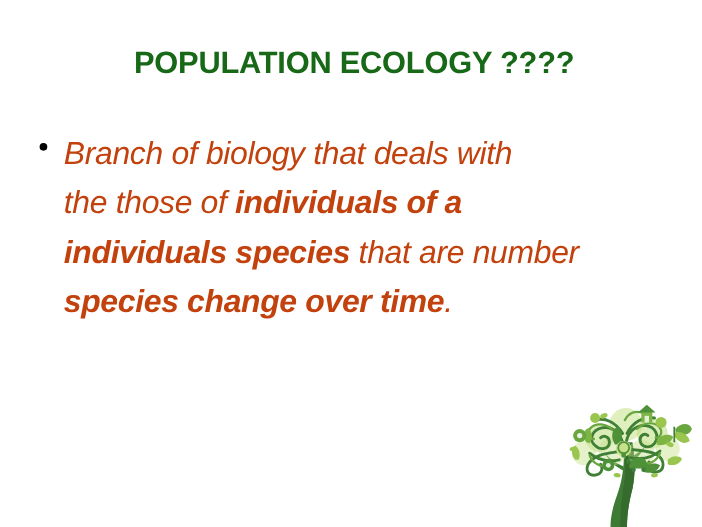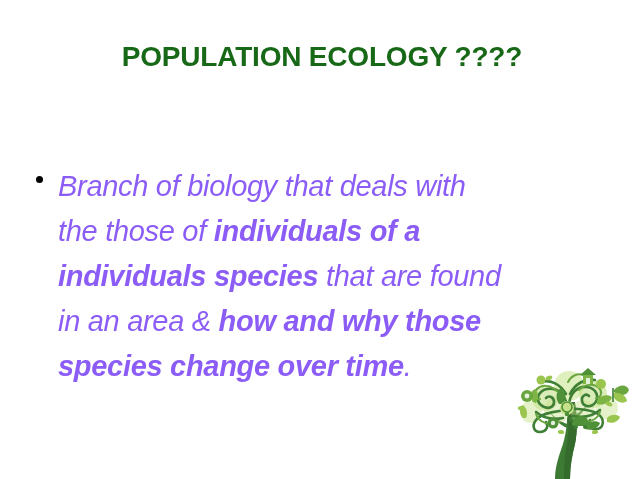--- a/index.html
+++ b/index.html
@@ -88,25 +88,24 @@
 </head>
 <body>
 
 <div id="slide" style="background: rgb(255, 255, 255);">
 
   <div id="slide-title" style="color: rgb(23, 104, 23);">POPULATION ECOLOGY ????</div>
 
   <div id="body-block">
     <div class="bullet-item">
       <span class="bullet-marker"></span>
-      <div class="bullet-text" style="color: #8b5cf6; margin-top: 46px;">
+      <div class="bullet-text" style="color: #c2410c;">
         <span class="line"><span>Branch of biology that deals with</span></span>
         <span class="line"><span>the those of </span><b>individuals of a</b></span>
-        <span class="line"><b>individuals species</b><span> that are found</span></span>
-        <span class="line"><span>in an area &amp; </span><b>how and why those</b></span>
+        <span class="line"><b>individuals species</b><span> that are number</span></span>
         <span class="line"><b>species change over time</b><span>.</span></span>
       </div>
     </div>
   </div>
 
   <div id="tree-graphic">
     <svg viewBox="0 0 141 119" xmlns="http://www.w3.org/2000/svg" aria-hidden="true">
       <g>
 
         <path d="M70 42 C 71 62, 69 76, 64 90 C 60 101, 58 110, 58 119 L 73 119 C 73 107, 75 96, 78 84 C 81 70, 80 54, 78 42 Z" fill="#3d7a33"></path>

